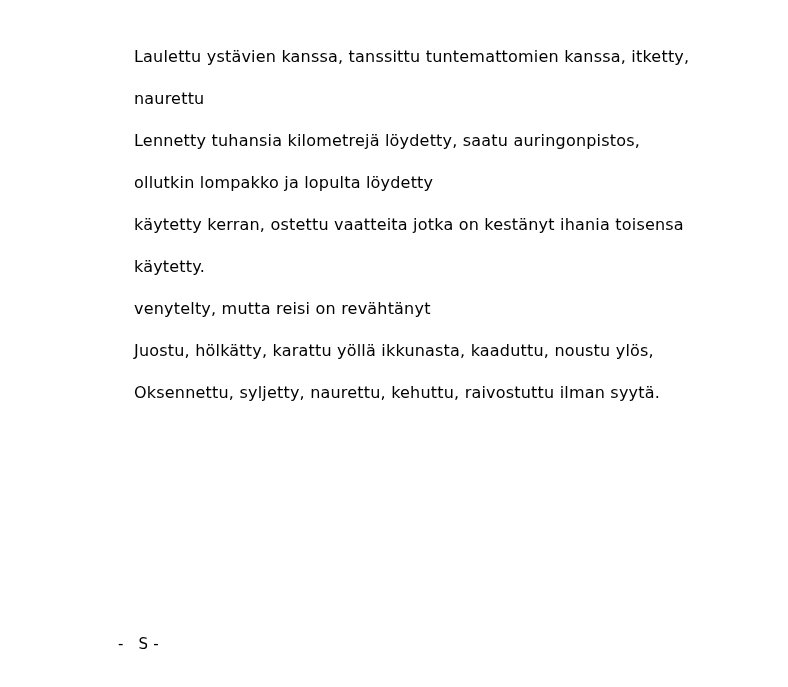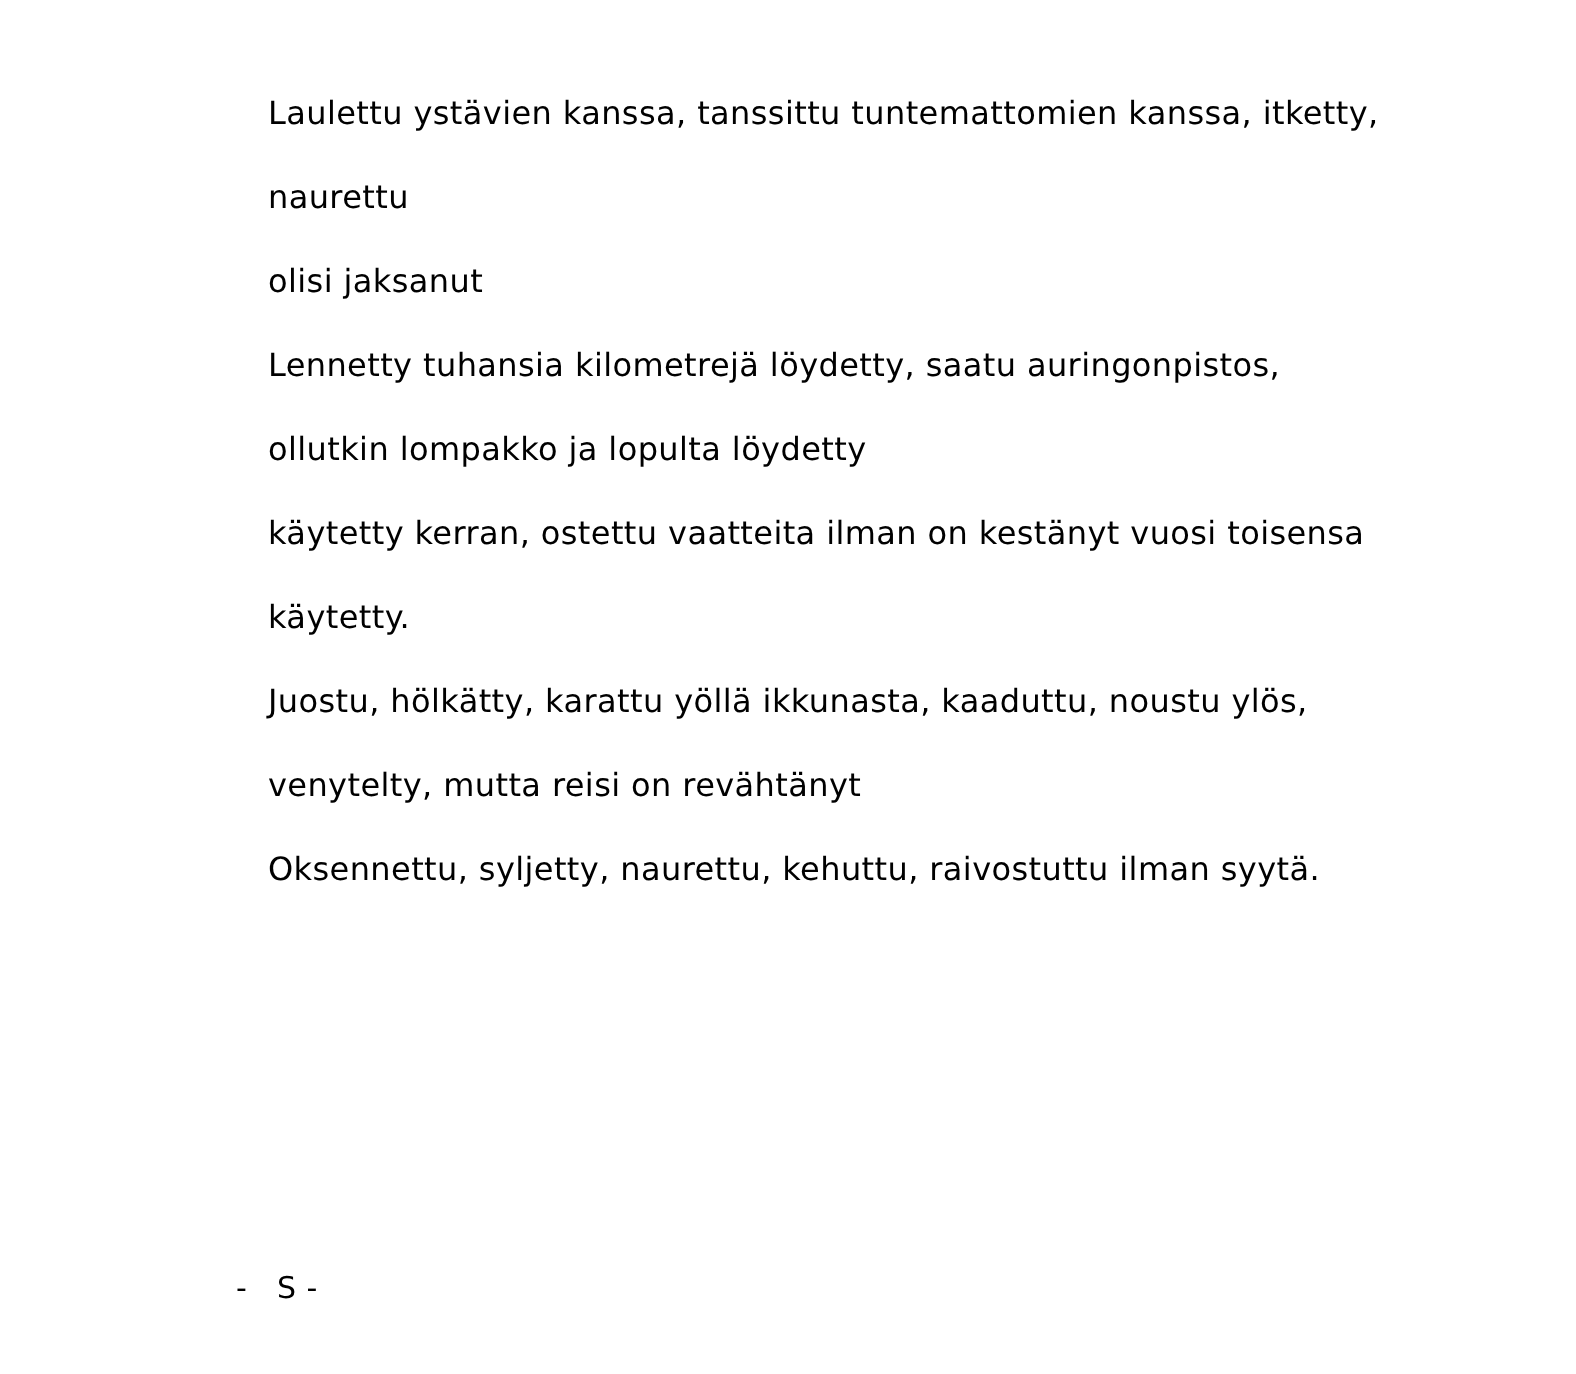--- a/index.html
+++ b/index.html
@@ -43,23 +43,22 @@
     white-space: pre;
   }
 </style>
 </head>
 <body>
 
 <div class="page">
   <div class="text-block">
     <div class="text-line">Laulettu ystävien kanssa, tanssittu tuntemattomien kanssa, itketty,</div>
     <div class="text-line">naurettu</div>
-    <div class="text-line">olisi jaksanut</div>
     <div class="text-line">Lennetty tuhansia kilometrejä löydetty, saatu auringonpistos,</div>
     <div class="text-line">ollutkin lompakko ja lopulta löydetty</div>
-    <div class="text-line">käytetty kerran, ostettu vaatteita ilman on kestänyt vuosi toisensa</div>
+    <div class="text-line">käytetty kerran, ostettu vaatteita jotka on kestänyt ihania toisensa</div>
     <div class="text-line">käytetty.</div>
+    <div class="text-line">venytelty, mutta reisi on revähtänyt</div>
     <div class="text-line">Juostu, hölkätty, karattu yöllä ikkunasta, kaaduttu, noustu ylös,</div>
-    <div class="text-line">venytelty, mutta reisi on revähtänyt</div>
     <div class="text-line">Oksennettu, syljetty, naurettu, kehuttu, raivostuttu ilman syytä.</div>
   </div>
   <div class="signature">-   S -</div>
 </div>
 
 </body></html>

